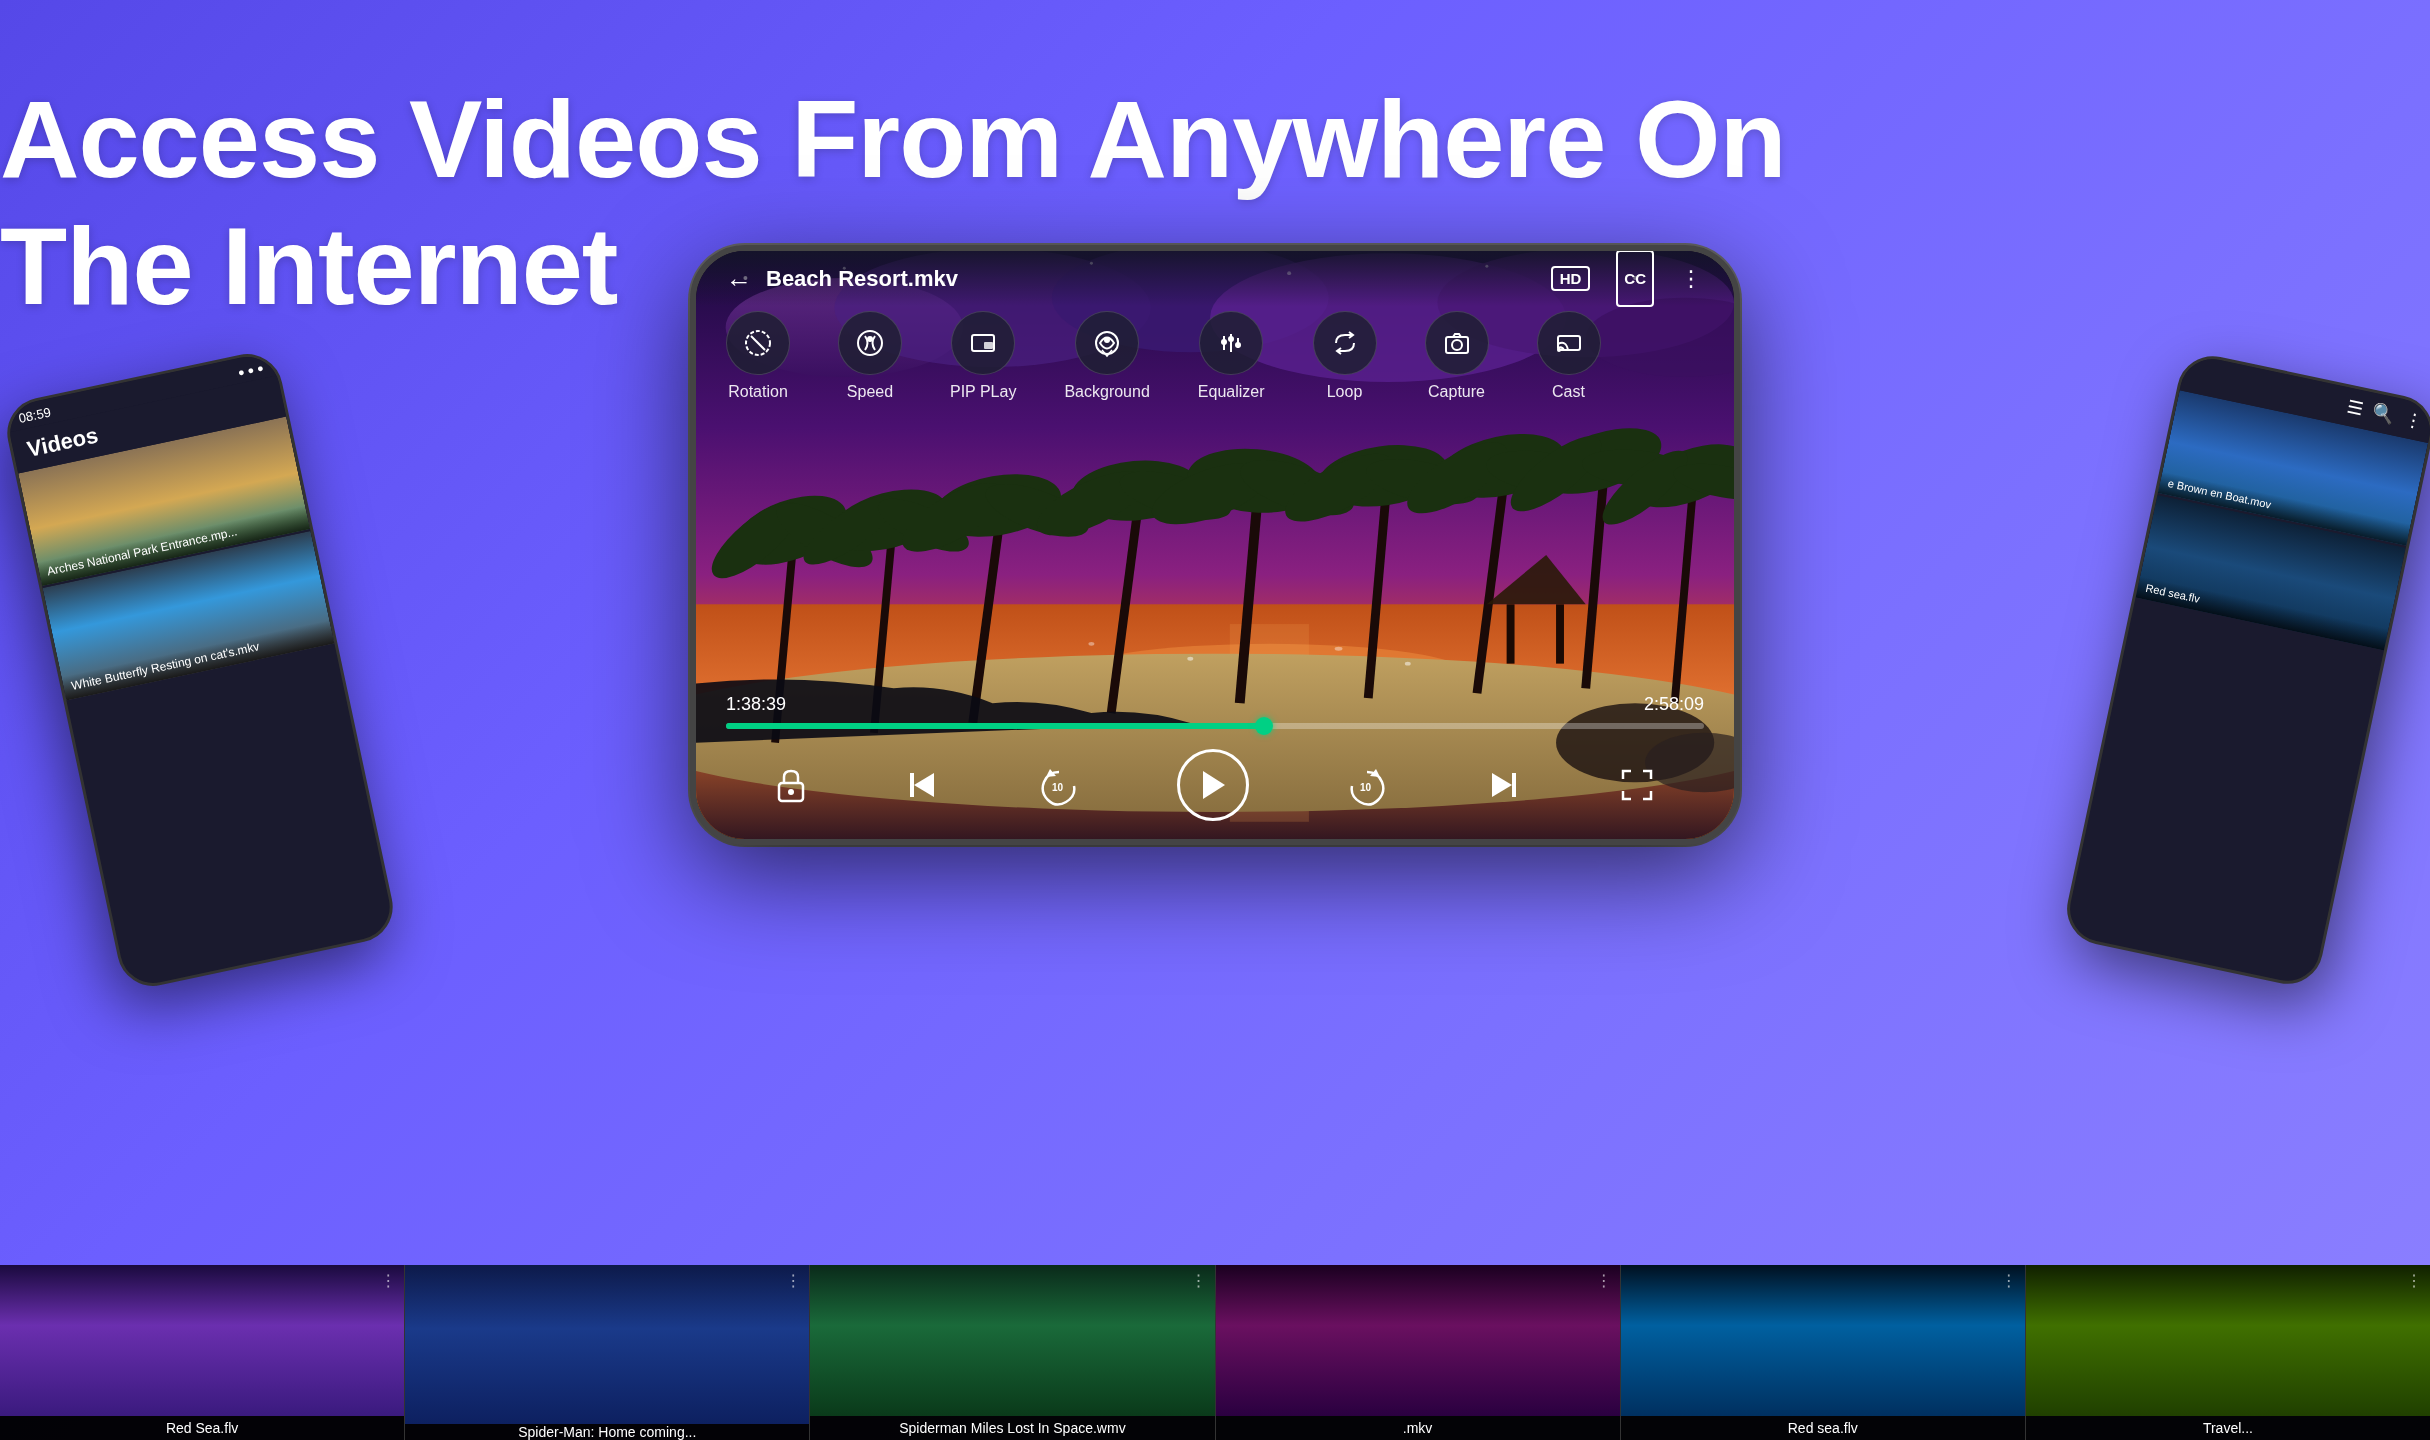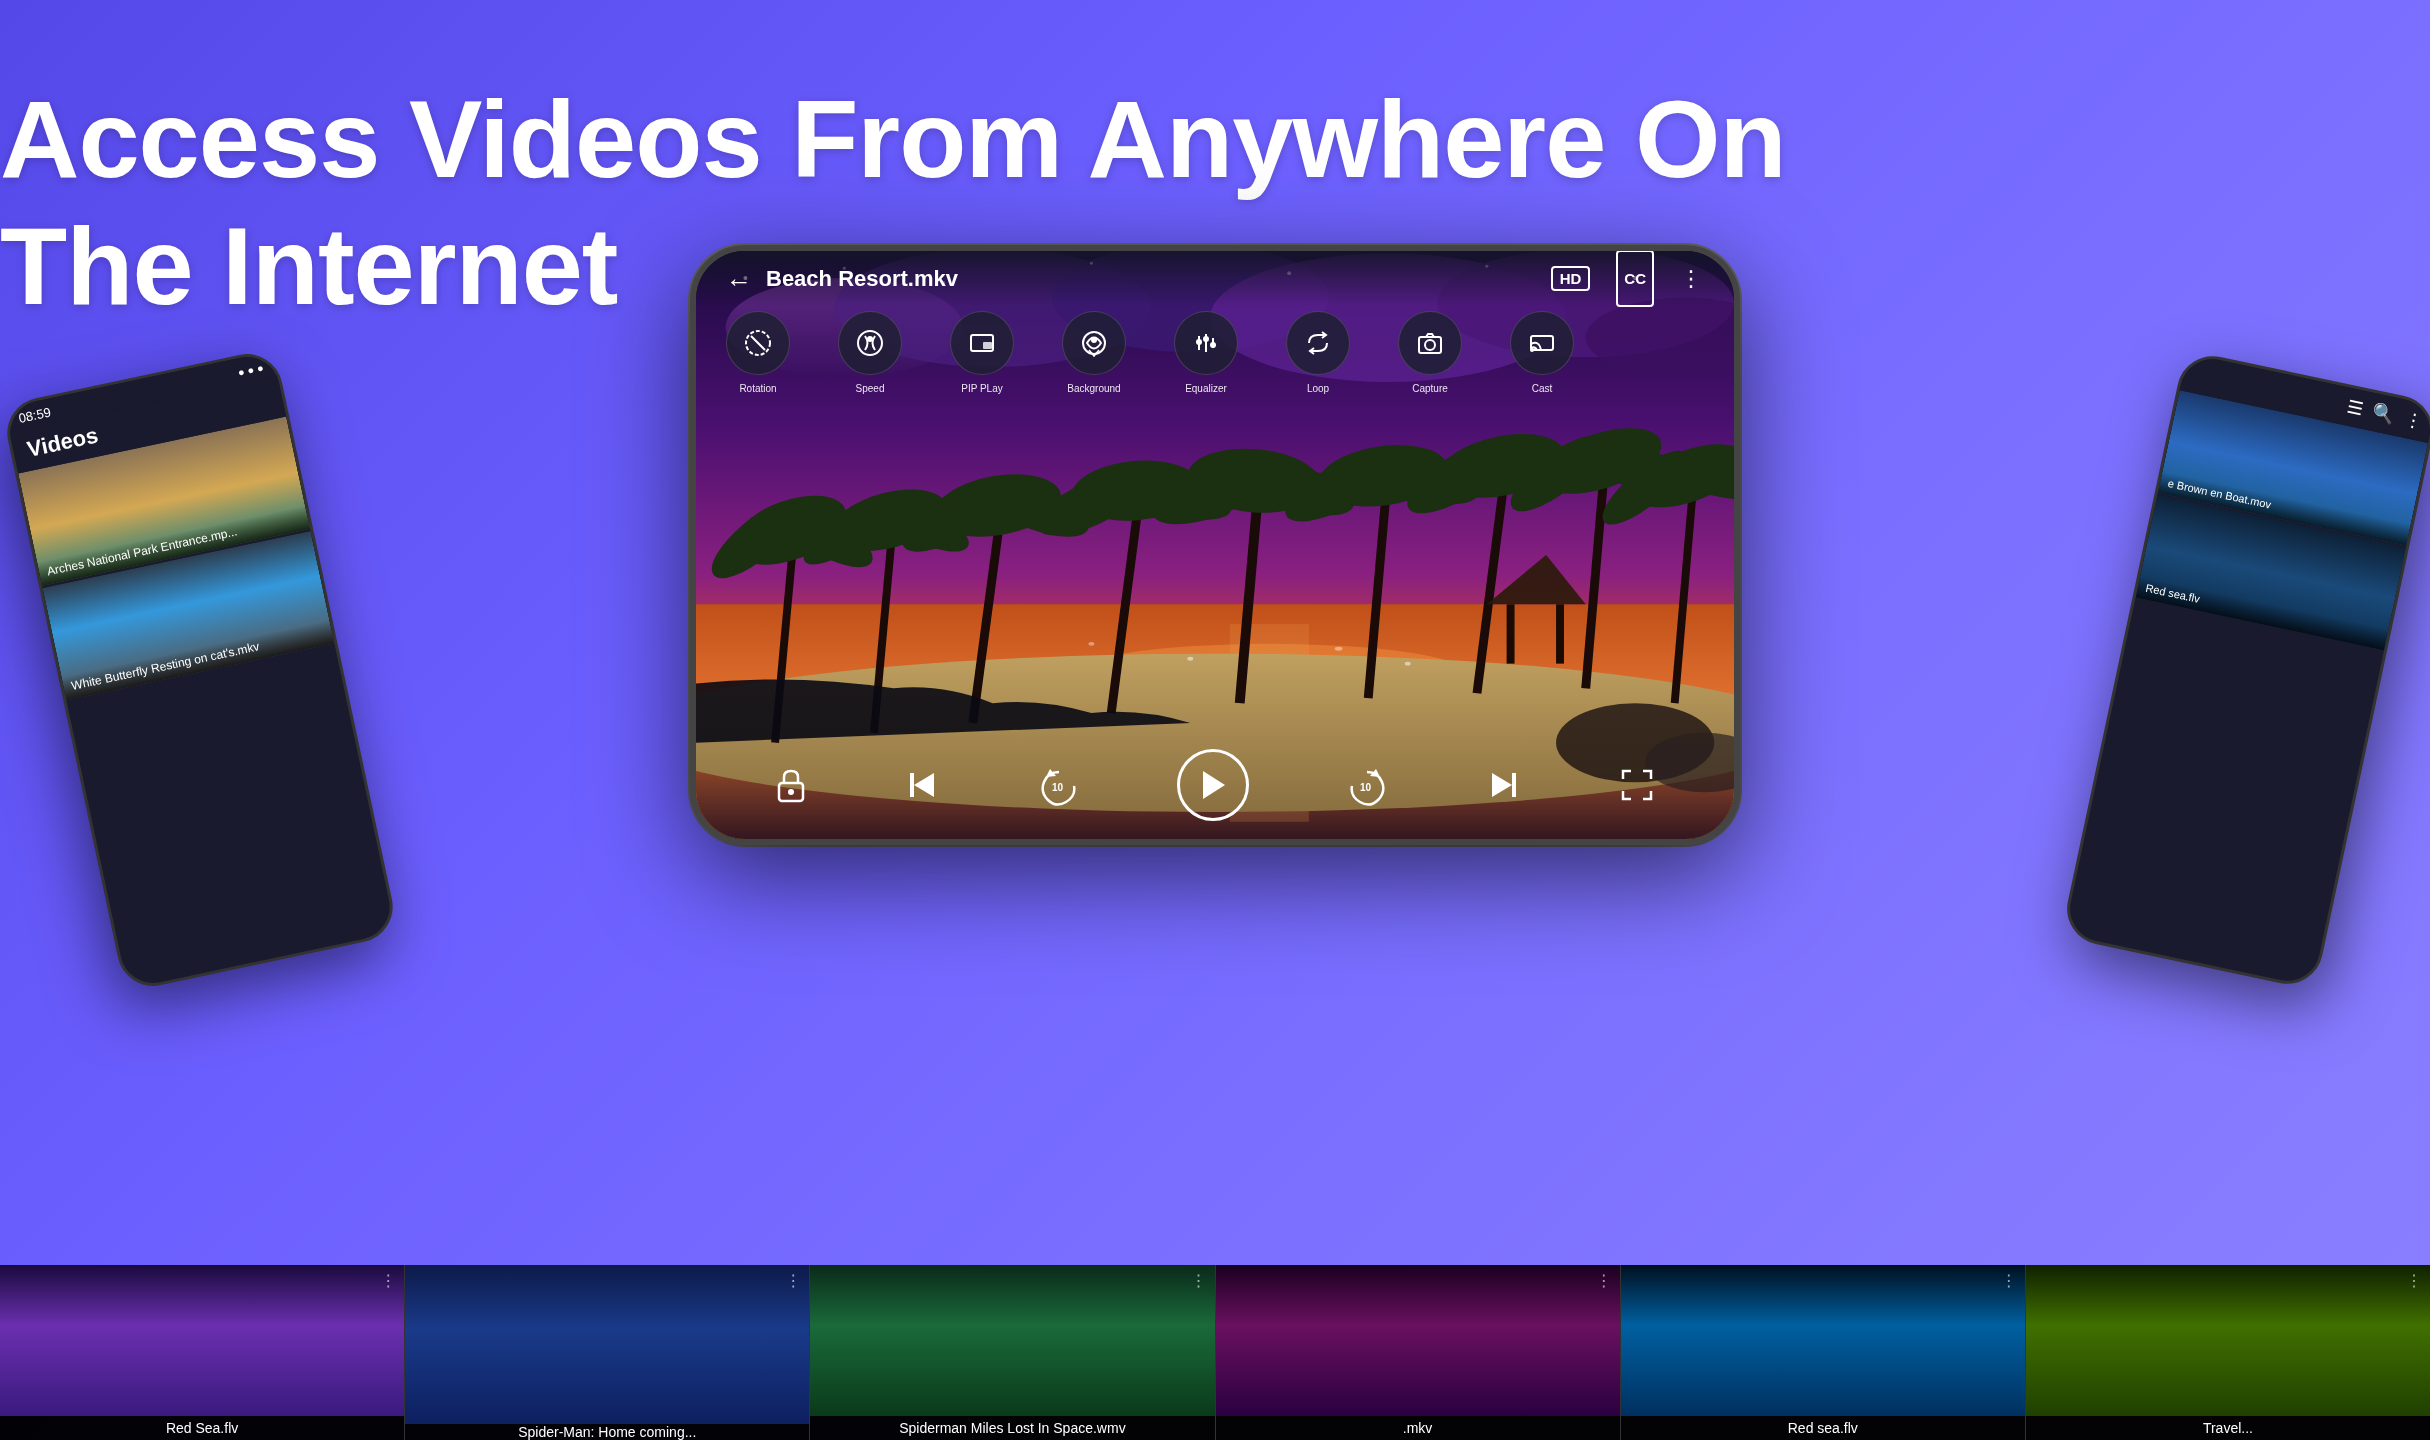--- a/index.html
+++ b/index.html
@@ -264,21 +264,21 @@
       background: rgba(30,30,50,0.85);
       border: 1.5px solid rgba(255,255,255,0.15);
       display: flex;
       align-items: center;
       justify-content: center;
       color: #fff;
       font-size: 26px;
     }
 
     .control-label {
-      font-size: 10px;
+      font-size: 16px;
       color: rgba(255,255,255,0.9);
       white-space: nowrap;
     }
 
     
     .progress-area {
       position: absolute;
       bottom: 110px;
       left: 30px;
       right: 30px;
@@ -665,20 +665,30 @@
           <rect x="4" y="8" width="22" height="14" rx="2" stroke="white" stroke-width="2" fill="none"></rect>
           <path d="M4 20 Q8 18 10 22" stroke="white" stroke-width="2" fill="none"></path>
           <path d="M4 16 Q12 12 14 22" stroke="white" stroke-width="2" fill="none"></path>
           <circle cx="5" cy="22" r="2" fill="white"></circle>
         </svg>
       </div>
       <span class="control-label">Cast</span>
     </div>
   </div>
 
+  <div class="progress-area">
+    <div class="time-row">
+      <span>1:38:39</span>
+      <span>2:58:09</span>
+    </div>
+    <div class="progress-bar-bg">
+      <div class="progress-bar-fill"></div>
+      <div class="progress-thumb"></div>
+    </div>
+  </div>
 
   <div class="bottom-controls">
     <span class="ctrl-btn">
       <svg width="32" height="36" viewBox="0 0 32 36" fill="none">
         <rect x="4" y="16" width="24" height="18" rx="3" stroke="white" stroke-width="2.5" fill="none"></rect>
         <path d="M9 16 L9 10 Q9 4 16 4 Q23 4 23 10 L23 16" stroke="white" stroke-width="2.5" fill="none"></path>
         <circle cx="16" cy="25" r="3" fill="white"></circle>
       </svg>
     </span>
     <span class="ctrl-btn">

